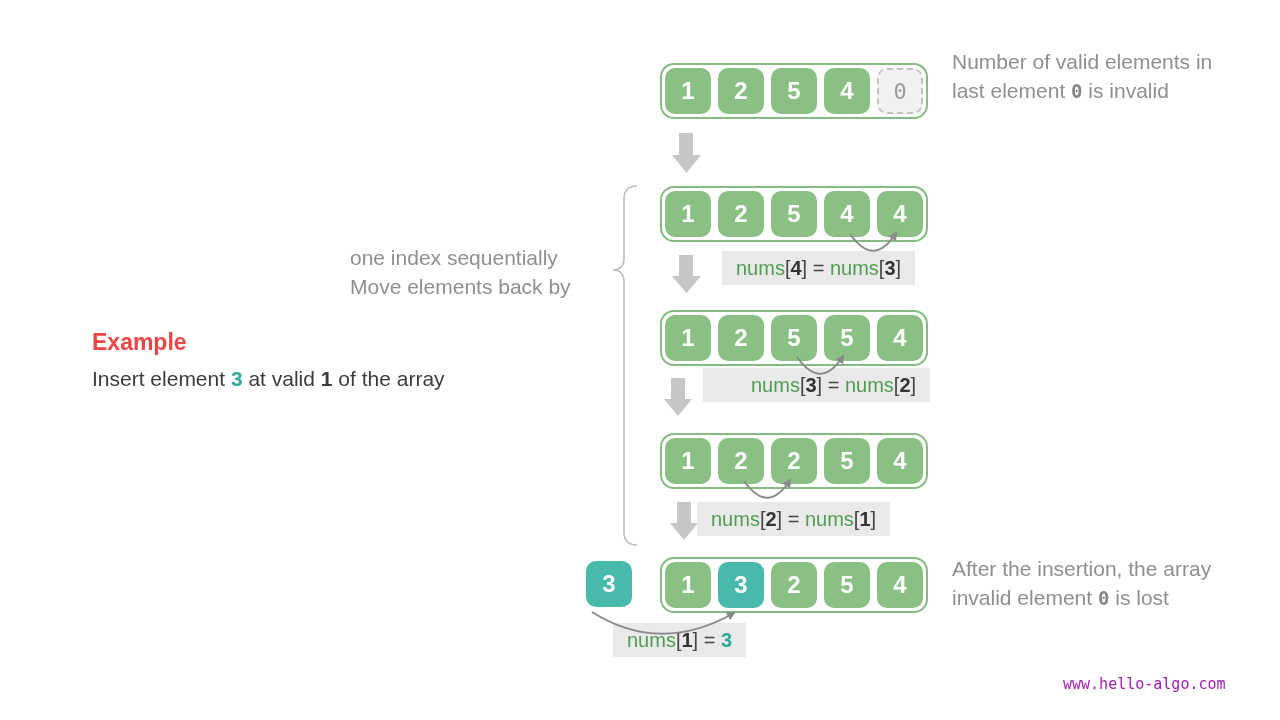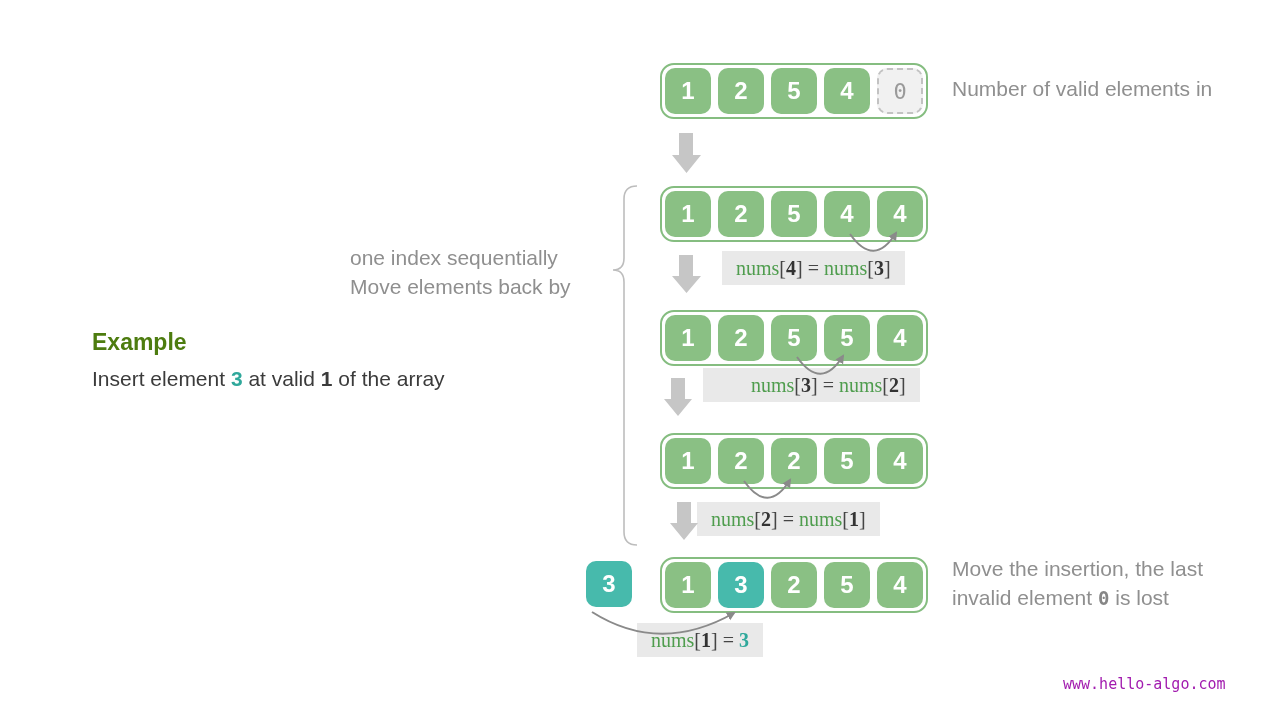--- a/index.html
+++ b/index.html
@@ -19,56 +19,57 @@
   }
   .cell.teal{background:#47BAAC;}
   .cell.dashed{
     background:#F1F1F1;border:2px dashed #C2C2C2;box-sizing:border-box;
     color:#9A9A9A;font-family:"DejaVu Sans Mono",monospace;font-weight:500;font-size:22px;
   }
   .standalone{position:absolute;left:586px;top:561px;}
   
   .code-label{
     position:absolute;background:#E9E9E9;border-radius:0;padding:5px 14px;
-    font-family:Liberation Serif, serif;font-size:20px;white-space:pre;line-height:24px;
+    font-family:Liberation Sans, sans-serif;font-size:20px;white-space:pre;line-height:24px;
   }
   .cg{color:#4F9D4E}
   .cd{color:#454545}
   .cb{color:#333;font-weight:bold}
   .ctb{color:#2FA89B;font-weight:bold}
   
   .note{position:absolute;color:#8F8F8F;font-size:21px;line-height:29px;}
   .mono0{font-family:"DejaVu Sans Mono",monospace;font-weight:bold;font-size:19px;color:#868686;}
-  .example-title{position:absolute;left:92px;top:329px;font-size:23px;font-weight:bold;color:#4d7c0f;}
+  .example-title{position:absolute;left:92px;top:329px;font-size:23px;font-weight:bold;color:#ef4444;}
   .example-desc{position:absolute;left:92px;top:367px;font-size:21px;color:#3B3B3B;}
   .teal-bold{color:#2FA89B;font-weight:bold;}
   .dark-bold{font-weight:bold;color:#3B3B3B;}
   .watermark{
     position:absolute;left:1063px;top:675px;
     font-family:"DejaVu Sans Mono",monospace;font-size:15px;color:#a21caf;
   }
   svg.overlay{position:absolute;left:0;top:0;pointer-events:none;}
 </style>
 </head>
 <body>
 
 <div class="example-title">Example</div>
 <div class="example-desc"><span>Insert element </span><span class="teal-bold">3</span><span> at valid </span><span class="dark-bold">1</span><span> of the array</span></div>
 
 <div class="note" style="left:350px;top:243px;">
   <div>one index sequentially</div>
   <div>Move elements back by</div>
 </div>
 
-<div class="note" style="left:952px;top:47px;margin-top:27px;">
+<div class="note" style="left:952px;top:47px;">
   <div>Number of valid elements in</div>
+  <div><span>last element </span><span class="mono0">0</span><span> is invalid</span></div>
 </div>
 
 <div class="note" style="left:952px;top:554px;">
-  <div>Move the insertion, the last</div>
+  <div>After the insertion, the array</div>
   <div><span>invalid element </span><span class="mono0">0</span><span> is lost</span></div>
 </div>
 
 <div class="array-row" style="top:63px;">
   <div class="cell">1</div>
   <div class="cell">2</div>
   <div class="cell">5</div>
   <div class="cell">4</div>
   <div class="cell dashed">0</div>
 </div>
@@ -105,21 +106,21 @@
   <div class="cell">5</div>
   <div class="cell">4</div>
 </div>
 
 <div class="code-label" style="left:722px;top:251px;"><span class="cg">nums</span><span class="cd">[</span><span class="cb">4</span><span class="cd">]</span><span class="cd"> = </span><span class="cg">nums</span><span class="cd">[</span><span class="cb">3</span><span class="cd">]</span></div>
 
 <div class="code-label" style="left:703px;top:368px;padding-left:48px;"><span class="cg">nums</span><span class="cd">[</span><span class="cb">3</span><span class="cd">]</span><span class="cd"> = </span><span class="cg">nums</span><span class="cd">[</span><span class="cb">2</span><span class="cd">]</span></div>
 
 <div class="code-label" style="left:697px;top:502px;"><span class="cg">nums</span><span class="cd">[</span><span class="cb">2</span><span class="cd">]</span><span class="cd"> = </span><span class="cg">nums</span><span class="cd">[</span><span class="cb">1</span><span class="cd">]</span></div>
 
-<div class="code-label" style="left:613px;top:623px;margin-left:24px;"><span class="cg">nums</span><span class="cd">[</span><span class="cb">1</span><span class="cd">]</span><span class="cd"> = </span><span class="ctb">3</span></div>
+<div class="code-label" style="left:613px;top:623px;"><span class="cg">nums</span><span class="cd">[</span><span class="cb">1</span><span class="cd">]</span><span class="cd"> = </span><span class="ctb">3</span></div>
 
 <div class="watermark">www.hello-algo.com</div>
 
 <svg class="overlay" width="1280" height="720" viewBox="0 0 1280 720">
   <defs>
     <marker id="ah" markerUnits="userSpaceOnUse" markerWidth="11" markerHeight="11" refX="7" refY="4.5" orient="auto">
       <path d="M0,0 L9,4.5 L0,9 Z" fill="#8A8A8A"></path>
     </marker>
   </defs>
 

